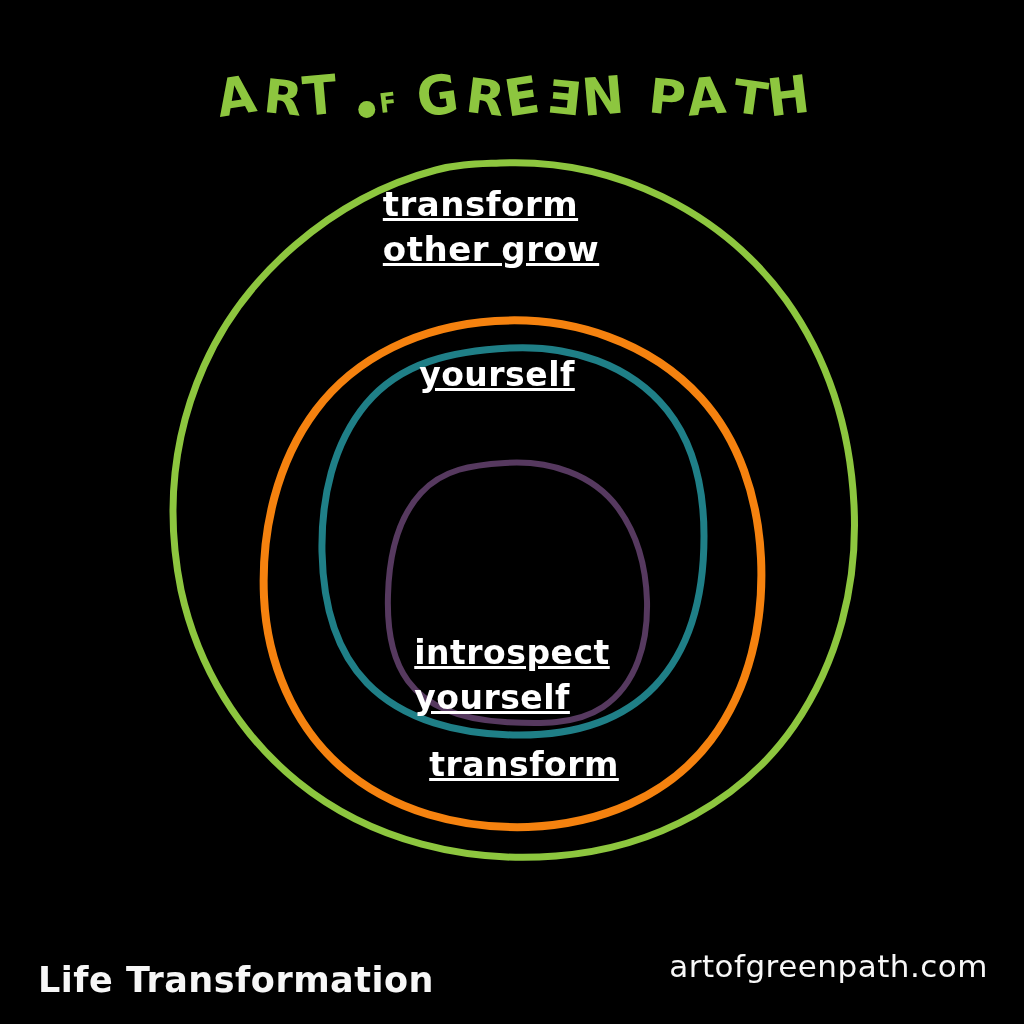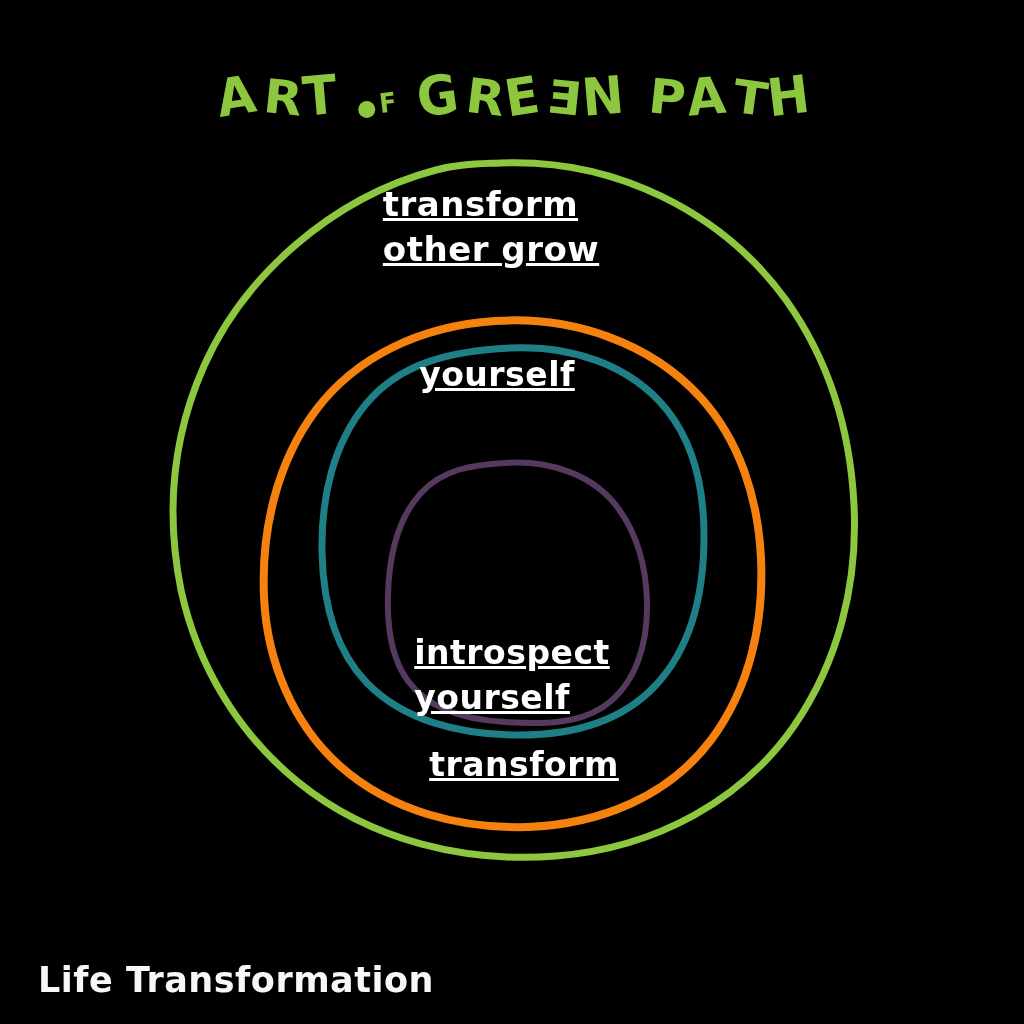--- a/index.html
+++ b/index.html
@@ -186,14 +186,15 @@
   <div class="ring-label inner" style="left:512px; top:630px;">
     <div>introspect</div>
     <div>yourself</div>
   </div>
 
   <div class="ring-label inner" style="left:524px; top:742px;">
     <div>transform</div>
   </div>
 
   <div class="footer-left">Life Transformation</div>
+  <div class="footer-right">artofgreenpath.com</div>
 
 </div>
 
 </body></html>

